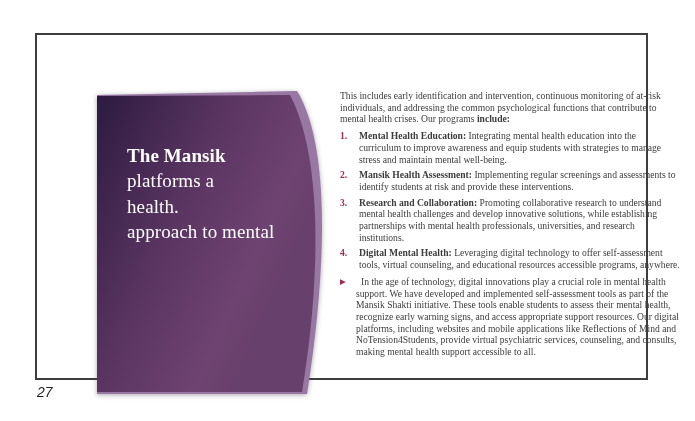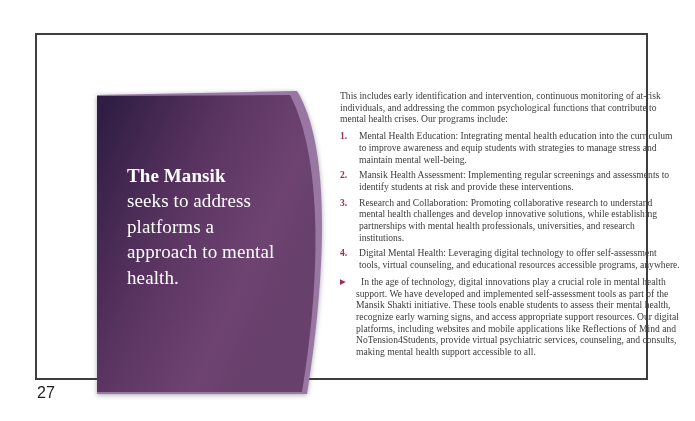--- a/index.html
+++ b/index.html
@@ -12,49 +12,48 @@
   }
 
   
   .panel { position:absolute; left:60px; top:56px; width:232px; height:304px; }
   .panel svg { position:absolute; left:0; top:0;
     filter:drop-shadow(0 1px 2.5px rgba(70,60,80,0.45)); }
   .panel-text {
     position:absolute; left:30px; top:52px; width:180px;
     color:var(--title-text,#ffffff); font-size:19px; line-height:25.4px;
     letter-spacing:0.1px;
-    margin-top:20px;
   }
   .panel-text .line { white-space:nowrap; }
   .panel-text .bold { font-weight:bold; }
 
   
   .content {
     position:absolute; left:303px; top:55px; width:340px;
     color:var(--text,#3c3c3c); font-size:9.6px; line-height:11.7px;
     text-align:left;
   }
-  .content b { font-weight:normal; }
+  .content b { font-weight:bold; }
   .intro { margin-bottom:5px; }
   .item { display:flex; margin-bottom:4px; }
   .item .num {
     width:19px; flex-shrink:0; font-weight:bold;
     color:var(--accent,#9f2c55);
   }
   .item p { flex:1; }
   .bullet { display:flex; margin-top:5px; }
   .bullet .marker {
     width:16px; flex-shrink:0; color:var(--accent,#9f2c55);
     font-size:7.5px; line-height:11.7px;
   }
   .bullet p { flex:1; text-indent:5px;font-family:Liberation Serif, serif; }
 
   .page-number {
     position:absolute; left:37px; top:384px;
-    font-family:"Liberation Sans", sans-serif; font-size:16px; color:#1f1f1f;
+    font-family:"Liberation Sans", sans-serif; font-size:14px; color:#1f1f1f;font-style:italic;
   }
 </style>
 </head>
 <body>
 
 <div class="slide-frame">
 
   <div class="panel">
     <svg width="232" height="304" viewBox="0 0 232 304">
       <defs>
@@ -63,24 +62,23 @@
           <stop id="g1s2" offset="0.5" stop-color="#5b3562"></stop>
           <stop id="g1s3" offset="0.85" stop-color="#6e4371"></stop>
           <stop id="g1s4" offset="1" stop-color="#68406c"></stop>
         </linearGradient>
       </defs>
       <path id="edgePath" d="M0,4 L200,0 C228,45 234,150 210,303 L0,303 Z" fill="#9878a3"></path>
       <path id="darkPath" d="M0,5 L193,4 C220,55 228,160 205,301 L0,301 Z" fill="url(#panelGrad)"></path>
     </svg>
     <div class="panel-text">
       <div class="line bold">The Mansik</div>
-      <div class="line">seeks to address</div>
       <div class="line">platforms a</div>
+      <div class="line">health.</div>
       <div class="line">approach to mental</div>
-      <div class="line">health.</div>
     </div>
   </div>
 
   <div class="content">
 
     <p class="intro"><span>This includes early identification and intervention, continuous monitoring of at-risk individuals, and addressing the common psychological functions that contribute to mental health crises. Our programs </span><b>include:</b></p>
 
     <div class="item">
       <span class="num">1.</span>
       <p><b>Mental Health Education:</b><span> Integrating mental health education into the curriculum to improve awareness and equip students with strategies to manage stress and maintain mental well-being.</span></p>

